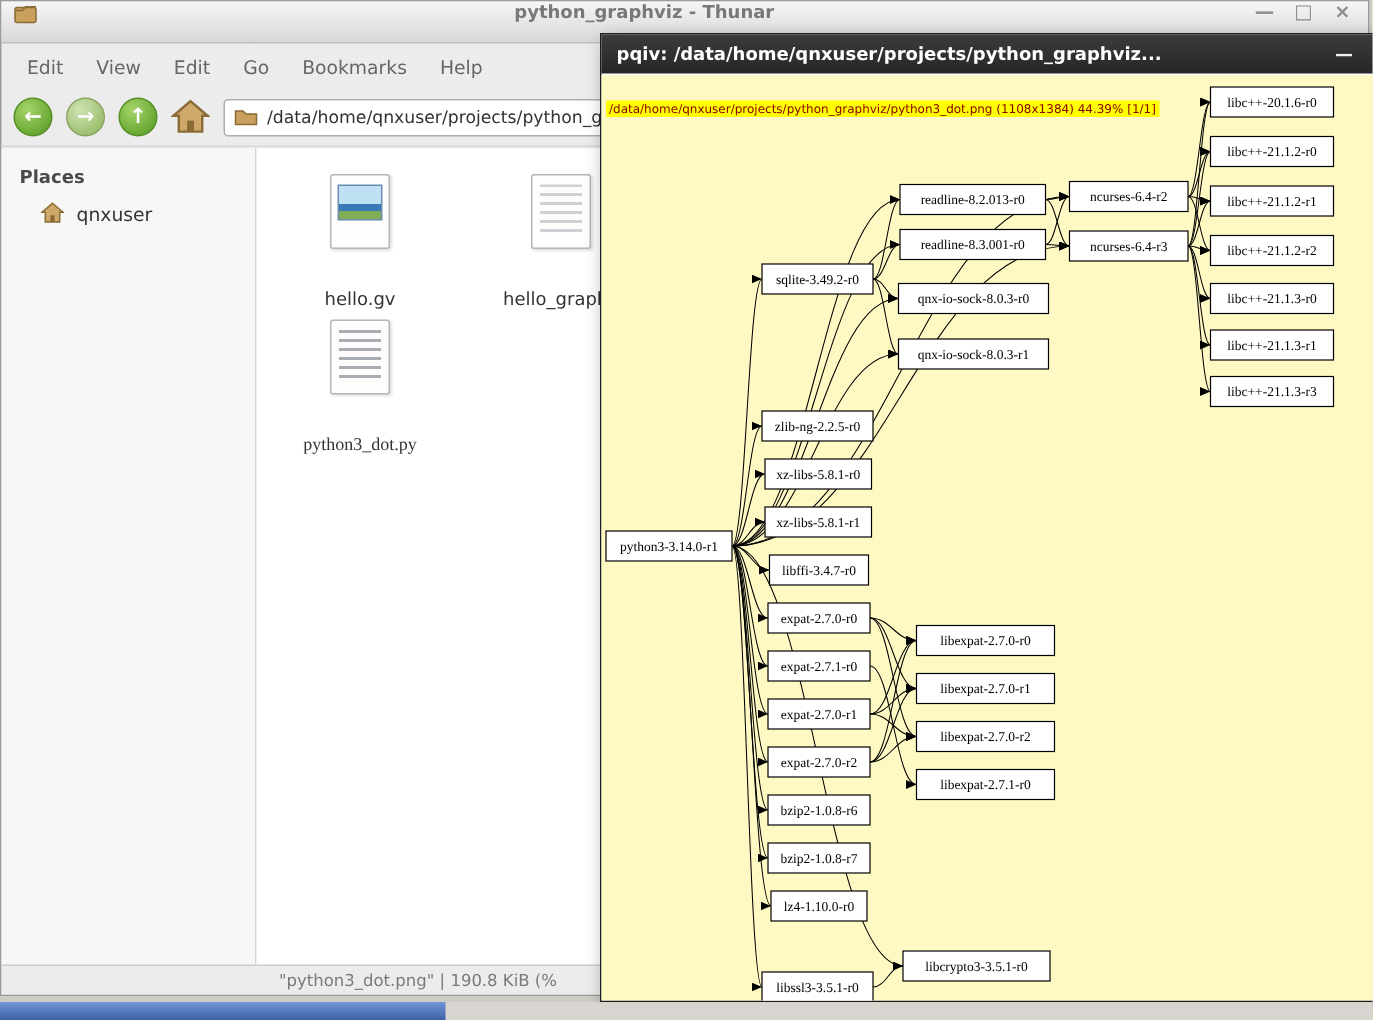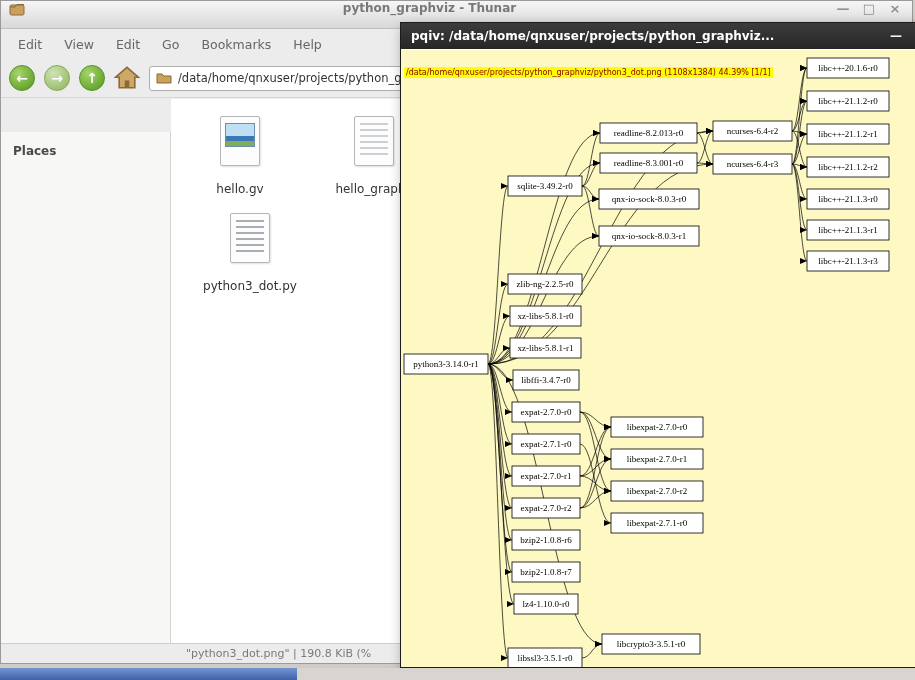--- a/index.html
+++ b/index.html
@@ -19,33 +19,33 @@
   .t-toolbar { height:39px; display:flex; align-items:center; padding:0 8px; gap:9px;
                border-bottom:1px solid #d6d6d6; }
   .roundbtn { width:26px; height:26px; border-radius:50%; border:1px solid #559024;
               background:radial-gradient(circle at 35% 30%, #a6d46a, #6aa934 70%, #57912a);
               color:#fff; font-weight:bold; font-size:14px; line-height:24px; text-align:center; }
   .roundbtn.dim { background:radial-gradient(circle at 35% 30%, #cfe3b4, #9fc273 70%, #8db060); border-color:#8aa45f; }
   .pathbar { flex:1; height:25px; background:#fff; border:1px solid #adadad; border-radius:3px;
              display:flex; align-items:center; gap:6px; padding:0 6px; font-size:11.5px; color:#333;
              white-space:nowrap; overflow:hidden; }
   .t-body { position:absolute; top:98px; bottom:20px; left:0; right:0; display:flex; }
-  .sidebar { width:170px; background:#f7f7f6; border-right:1px solid #d2d2d2;margin-top:33px; }
+  .sidebar { width:170px; background:#f7f7f6; border-right:1px solid #d2d2d2; }
   .side-header { font-weight:bold; font-size:12px; color:#4a4a4a; padding:12px 0 4px 12px; }
   .side-item { display:flex; align-items:center; gap:8px; padding:5px 0 5px 26px; font-size:12.5px; color:#333; }
   .files { position:relative; flex:1; background:#fff; }
   .file-tile { position:absolute; width:110px; text-align:center; }
   .page { width:40px; height:50px; margin:0 auto; background:#fdfdfd; border:1px solid #b6b6b6;
           border-radius:2px; padding-top:6px; box-shadow:1px 1px 2px rgba(0,0,0,.12); }
   .thumb { width:30px; height:24px; margin:0 auto; border:1px solid #6b8db2;
            background:linear-gradient(#bfe0f2 0 55%, #3a79b8 55% 75%, #7fae57 75% 100%); }
   .lines { width:28px; height:34px; margin:0 auto;
            background:repeating-linear-gradient(to bottom,#a9aeb5 0 2px,transparent 2px 6px); }
   .lines.pale { background:repeating-linear-gradient(to bottom,#cdd1d6 0 2px,transparent 2px 6px); }
-  .file-label { margin-top:16px; font-size:12px; color:#333; }
+  .file-label { margin-top:26px; font-size:12px; color:#333; }
   .t-statusbar { position:absolute; left:0; right:0; bottom:0; height:20px; background:#ececec;
                  border-top:1px solid #cfcfcf; font-size:11px; color:#7a7a7a;
                  line-height:19px; padding-left:185px; white-space:nowrap; }
 
   
   .pqiv { position:absolute; left:400px; top:22px; width:572px; height:646px;
           border:1px solid #1c1c1c; background:#fff; box-shadow:3px 5px 12px rgba(0,0,0,.38); }
   .p-titlebar { height:26px; display:flex; align-items:center; background:linear-gradient(#3c3c3c,#262626);
                 padding:0 10px; }
   .p-title { flex:1; color:#fff; font-size:12px; font-weight:bold; white-space:nowrap; overflow:hidden; }
@@ -98,36 +98,43 @@
       <svg class="icon16" width="14" height="14" viewBox="0 0 16 16">
         <path d="M1 4 L6 4 L8 6 L15 6 L15 13 L1 13 Z" fill="#c9a05e" stroke="#8a6a35"></path>
       </svg>
       <span>/data/home/qnxuser/projects/python_graphviz</span>
     </div>
   </div>
 
   <div class="t-body">
     <div class="sidebar">
       <div class="side-header">Places</div>
+      <div class="side-item">
+        <svg class="icon16" viewBox="0 0 16 16">
+          <path d="M8 1.5 L15 7.5 H12.8 V14 H3.2 V7.5 H1 Z" fill="#cda868" stroke="#8a6a35"></path>
+          <rect x="6.6" y="9.5" width="2.8" height="4.5" fill="#8a6a35"></rect>
+        </svg>
+        <span>qnxuser</span>
+      </div>
     </div>
 
     <div class="files">
       <div class="file-tile" style="left:14px; top:17px;">
         <div class="page">
             <div class="thumb"></div>
           </div>
         <div class="file-label">hello.gv</div>
       </div>
       <div class="file-tile" style="left:148px; top:17px;">
         <div class="page">
             <div class="lines pale"></div>
           </div>
         <div class="file-label">hello_graphv</div>
       </div>
-      <div class="file-tile" style="left:24px; top:114px;">
+      <div class="file-tile" style="left:14px; top:114px;font-family:Liberation Serif, serif;">
         <div class="page">
             <div class="lines"></div>
           </div>
         <div class="file-label">python3_dot.py</div>
       </div>
     </div>
   </div>
 
   <div class="t-statusbar">
     <span>"python3_dot.png"  |  190.8 KiB (%</span>

